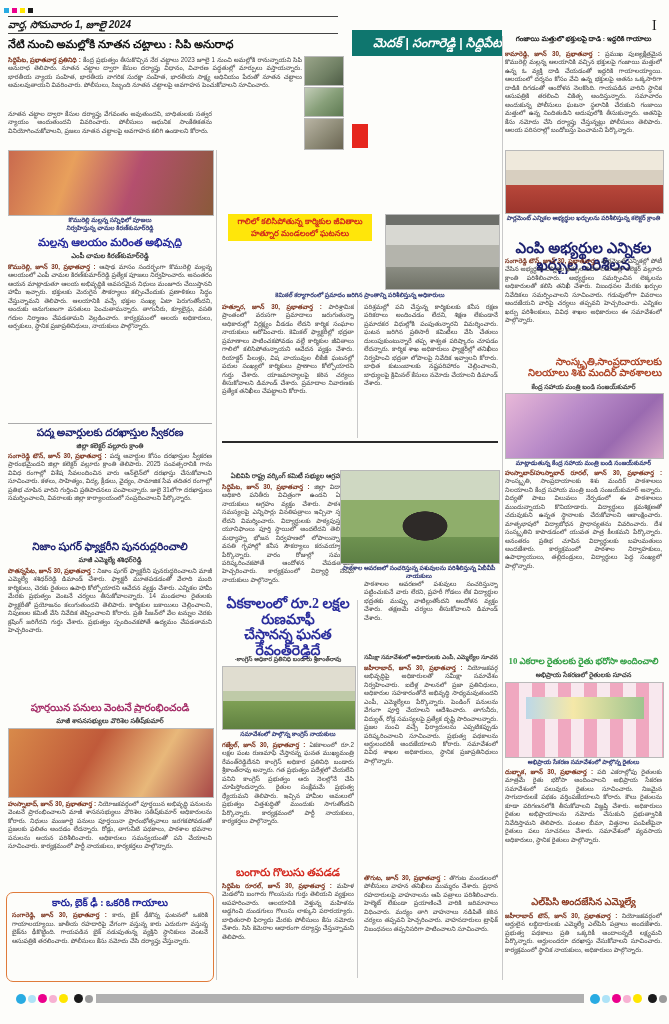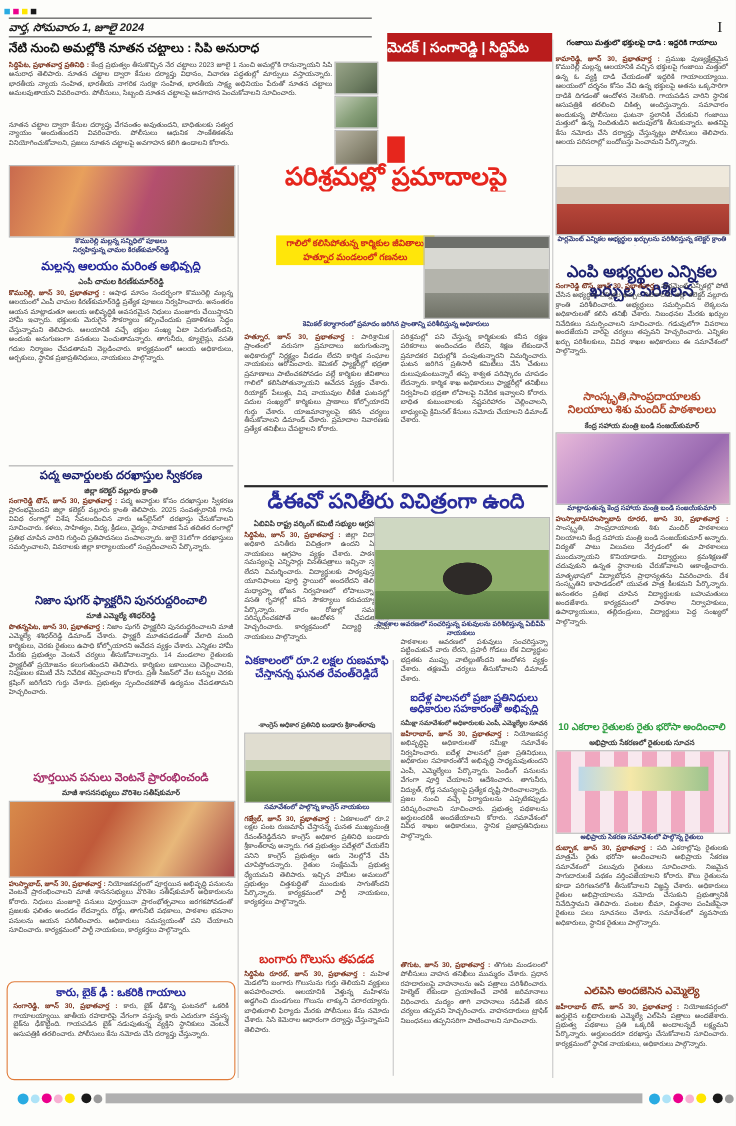--- a/index.html
+++ b/index.html
@@ -4,28 +4,28 @@
 <style>
   html,body{margin:0;padding:0;background:#e9e9e9;}
   #page{position:relative;width:669px;height:1024px;background:#fdfdfa;margin:0 auto;
         font-family:"Liberation Sans","DejaVu Sans",sans-serif;overflow:hidden;}
   .abs{position:absolute;}
   .rule{background:#444;}
   .vrule{background:#c9c9c9;width:1px;}
   .body{font-size:6.3px;line-height:1.34;text-align:justify;color:#3b3b3b;margin:0;overflow:hidden;}
   .dl{font-weight:bold;color:#78301a;}
   .cap{font-size:6.1px;font-weight:bold;color:#2b3470;text-align:center;line-height:1.25;overflow:hidden;}
-  .hl{font-weight:bold;text-align:center;line-height:1.12;overflow:hidden;}
+  .hl{font-weight:bold;text-align:center;line-height:1.12;overflow:hidden;font-family:Liberation Serif, serif;}
   .sub{font-weight:bold;text-align:center;color:#3a3a3a;overflow:hidden;}
   .photo{overflow:hidden;border:0.5px solid #b9b9b9;}
   .dot{border-radius:50%;display:inline-block;}
   .kicker{background:#ffe60a;color:#d3261d;font-weight:bold;text-align:center;
           font-size:8.1px;line-height:1.45;padding:2px 1px;}
   .datebar{font-weight:bold;font-size:10px;color:#1c1c1c;}
-  .mast-red{background:#b91c1c;color:#fff;font-weight:bold;text-align:left;}
+  .mast-red{background:#0f766e;color:#fff;font-weight:bold;text-align:right;font-style:italic;}
   .logo{color:#23279b;font-weight:800;text-align:center;}
 </style>
 </head>
 <body>
 
 <div id="page">
 
   <div class="abs" style="left:4px;top:8px;">
     <span class="abs" style="left:0;width:5px;height:5px;background:#29abe2;"></span>
     <span class="abs" style="left:8px;width:5px;height:5px;background:#ec008c;"></span>
@@ -51,25 +51,24 @@
 
   <div class="abs hl" style="left:505px;top:36px;width:157px;font-size:7px;color:#141414;white-space:nowrap;">గంజాయి మత్తులో భక్తులపై దాడి : ఇద్దరికి గాయాలు</div>
   <p class="abs body" style="left:505px;top:50px;width:157px;height:98px;"><span class="dl">కామారెడ్డి, జూన్ 30, ప్రభాతవార్త :</span> <span>ప్రముఖ పుణ్యక్షేత్రమైన కొమురెల్లి మల్లన్న ఆలయానికి వచ్చిన భక్తులపై గంజాయి మత్తులో ఉన్న ఓ వ్యక్తి దాడి చేయడంతో ఇద్దరికి గాయాలయ్యాయి. ఆలయంలో దర్శనం కోసం వేచి ఉన్న భక్తులపై అతను ఒక్కసారిగా దాడికి దిగడంతో ఆందోళన నెలకొంది. గాయపడిన వారిని స్థానిక ఆసుపత్రికి తరలించి చికిత్స అందిస్తున్నారు. సమాచారం అందుకున్న పోలీసులు ఘటనా స్థలానికి చేరుకుని గంజాయి మత్తులో ఉన్న నిందితుడిని అదుపులోకి తీసుకున్నారు. అతనిపై కేసు నమోదు చేసి దర్యాప్తు చేస్తున్నట్లు పోలీసులు తెలిపారు. ఆలయ పరిసరాల్లో బందోబస్తు పెంచామని పేర్కొన్నారు.</span></p>
 
   <div class="abs vrule" style="left:216px;top:150px;height:830px;"></div>
   <div class="abs vrule" style="left:502px;top:36px;height:944px;"></div>
   <div class="abs vrule" style="left:357px;top:300px;height:138px;"></div>
   <div class="abs vrule" style="left:357px;top:600px;height:378px;"></div>
 
   <div class="abs hl" style="left:222px;top:148px;width:276px;font-size:23px;color:#e6261d;">
-    <div>పరిశ్రమల్లో ప్రమాదాలపై</div>
   </div>
-  <div class="abs kicker" style="left:228px;top:214px;width:142px;margin-left:23px;">
+  <div class="abs kicker" style="left:228px;top:214px;width:142px;">
     <div>గాలిలో కలిసిపోతున్న కార్మికుల జీవితాలు</div>
-    <div>హత్నూర మండలంలో గణనలు</div>
+    <div>హత్నూర మండలంలో ఘటనలు</div>
   </div>
   <div class="abs photo" style="left:385px;top:214px;width:113px;height:74px;background:linear-gradient(180deg,#6d6f6a 0 14%,#d8d8d2 14% 40%,#b4b4ac 40% 70%,#8c8e84 70%,#6f7166);"></div>
   <div class="abs cap" style="left:222px;top:291px;width:276px;height:9px;">కెమికల్ కర్మాగారంలో ప్రమాదం జరిగిన ప్రాంతాన్ని పరిశీలిస్తున్న అధికారులు</div>
   <p class="abs body" style="left:222px;top:303px;width:132px;height:135px;"><span class="dl">హత్నూర, జూన్ 30, ప్రభాతవార్త :</span> <span>పారిశ్రామిక ప్రాంతంలో వరుసగా ప్రమాదాలు జరుగుతున్నా అధికారుల్లో నిర్లక్ష్యం వీడడం లేదని కార్మిక సంఘాల నాయకులు ఆరోపించారు. కెమికల్ ఫ్యాక్టరీల్లో భద్రతా ప్రమాణాలు పాటించకపోవడం వల్లే కార్మికుల జీవితాలు గాలిలో కలిసిపోతున్నాయని ఆవేదన వ్యక్తం చేశారు. రియాక్టర్ పేలుళ్లు, విష వాయువుల లీకేజీ ఘటనల్లో పదుల సంఖ్యలో కార్మికులు ప్రాణాలు కోల్పోయారని గుర్తు చేశారు. యాజమాన్యాలపై కఠిన చర్యలు తీసుకోవాలని డిమాండ్ చేశారు. ప్రమాదాల నివారణకు ప్రత్యేక తనిఖీలు చేపట్టాలని కోరారు.</span></p>
   <p class="abs body" style="left:364px;top:303px;width:134px;height:135px;"><span>పరిశ్రమల్లో పని చేస్తున్న కార్మికులకు కనీస రక్షణ పరికరాలు అందించడం లేదని, శిక్షణ లేకుండానే ప్రమాదకర విధుల్లోకి పంపుతున్నారని విమర్శించారు. ఘటన జరిగిన ప్రతిసారీ కమిటీలు వేసి చేతులు దులుపుకుంటున్నారే తప్ప శాశ్వత పరిష్కారం చూపడం లేదన్నారు. కార్మిక శాఖ అధికారులు ఫ్యాక్టరీల్లో తనిఖీలు నిర్వహించి భద్రతా లోపాలపై నివేదిక ఇవ్వాలని కోరారు. బాధిత కుటుంబాలకు నష్టపరిహారం చెల్లించాలని, బాధ్యులపై క్రిమినల్ కేసులు నమోదు చేయాలని డిమాండ్ చేశారు.</span></p>
 
   <div class="abs photo" style="left:8px;top:150px;width:204px;height:64px;background:linear-gradient(110deg,#c96a4e,#e8a05c 30%,#b44f6e 60%,#8a5a3a);"></div>
   <div class="abs cap" style="left:8px;top:216px;width:204px;height:17px;">
     <div>కొమురెల్లి మల్లన్న సన్నిధిలో పూజలు</div>
     <div>నిర్వహిస్తున్న చామల కిరణ్‌కుమార్‌రెడ్డి</div>
@@ -91,56 +90,51 @@
   <div class="abs sub" style="left:8px;top:717px;width:204px;font-size:6.6px;">మాజీ శాసనసభ్యులు వొరిశెల సతీష్‌కుమార్</div>
   <div class="abs photo" style="left:8px;top:728px;width:204px;height:68px;background:linear-gradient(120deg,#d88a4a,#c05a3a 40%,#e8b87a 70%,#a84848);"></div>
   <p class="abs body" style="left:8px;top:800px;width:204px;height:88px;"><span class="dl">హుస్నాబాద్, జూన్ 30, ప్రభాతవార్త :</span> <span>నియోజకవర్గంలో పూర్తయిన అభివృద్ధి పనులను వెంటనే ప్రారంభించాలని మాజీ శాసనసభ్యులు వొరిశెల సతీష్‌కుమార్ అధికారులను కోరారు. నిధులు మంజూరై పనులు పూర్తయినా ప్రారంభోత్సవాలు జరగకపోవడంతో ప్రజలకు ఫలితం అందడం లేదన్నారు. రోడ్లు, తాగునీటి పథకాలు, పాఠశాల భవనాల పనులను ఆయన పరిశీలించారు. అధికారులు సమన్వయంతో పని చేయాలని సూచించారు. కార్యక్రమంలో పార్టీ నాయకులు, కార్యకర్తలు పాల్గొన్నారు.</span></p>
 
   <div class="abs" style="left:6px;top:892px;width:206px;height:88px;border:1.5px solid #e07b3a;border-radius:7px;">
     <div class="hl" style="margin-top:4px;font-size:10px;color:#23279b;">కారు, బైక్ ఢీ : ఒకరికి గాయాలు</div>
     <p class="body" style="margin:3px 5px 0 5px;height:62px;"><span class="dl">సంగారెడ్డి, జూన్ 30, ప్రభాతవార్త :</span> <span>కారు, బైక్ ఢీకొన్న ఘటనలో ఒకరికి గాయాలయ్యాయి. జాతీయ రహదారిపై వేగంగా వస్తున్న కారు ఎదురుగా వస్తున్న బైక్‌ను ఢీకొట్టింది. గాయపడిన బైక్ నడుపుతున్న వ్యక్తిని స్థానికులు వెంటనే ఆసుపత్రికి తరలించారు. పోలీసులు కేసు నమోదు చేసి దర్యాప్తు చేస్తున్నారు.</span></p>
   </div>
 
   <div class="abs" style="left:222px;top:441px;width:276px;height:2px;background:#2a2a2a;"></div>
-  <div class="abs hl" style="left:222px;top:446px;width:276px;font-size:19px;color:#2a2d9c;">డీఈవో పనితీరు విచిత్రంగా ఉంది</div>
   <div class="abs sub" style="left:222px;top:472px;width:132px;font-size:6.6px;">ఏబివిపి రాష్ట్ర వర్కింగ్ కమిటీ సభ్యుల ఆగ్రహం</div>
   <p class="abs body" style="left:222px;top:483px;width:132px;height:140px;"><span class="dl">సిద్దిపేట, జూన్ 30, ప్రభాతవార్త :</span> <span>జిల్లా విద్యాశాఖ అధికారి పనితీరు విచిత్రంగా ఉందని ఏబీవీపీ నాయకులు ఆగ్రహం వ్యక్తం చేశారు. పాఠశాలల్లో సమస్యలపై ఎన్నిసార్లు వినతిపత్రాలు ఇచ్చినా స్పందన లేదని విమర్శించారు. విద్యార్థులకు పాఠ్యపుస్తకాలు, యూనిఫాంలు పూర్తి స్థాయిలో అందలేదని తెలిపారు. మధ్యాహ్న భోజన నిర్వహణలో లోపాలున్నాయని, వసతి గృహాల్లో కనీస సౌకర్యాలు కరువయ్యాయని పేర్కొన్నారు. వారం రోజుల్లో సమస్యలు పరిష్కరించకపోతే ఆందోళన చేపడతామని హెచ్చరించారు. కార్యక్రమంలో విద్యార్థి సంఘ నాయకులు పాల్గొన్నారు.</span></p>
   <div class="abs photo" style="left:340px;top:470px;width:158px;height:92px;background:linear-gradient(180deg,#cfd8c2 0 32%,#8fae6b 32% 72%,#6e9250 72%,#5d7f45);">
     <div style="position:absolute;left:58px;top:38px;width:52px;height:34px;background:radial-gradient(ellipse at center,#2e2a28 0 60%,transparent 62%);"></div>
   </div>
   <div class="abs cap" style="left:340px;top:564px;width:158px;height:14px;">పాఠశాల ఆవరణలో సంచరిస్తున్న పశువులను పరిశీలిస్తున్న ఏబీవీపీ నాయకులు</div>
   <p class="abs body" style="left:364px;top:580px;width:134px;height:46px;"><span>పాఠశాలల ఆవరణలో పశువులు సంచరిస్తున్నా పట్టించుకునే వారు లేరని, ప్రహరీ గోడలు లేక విద్యార్థుల భద్రతకు ముప్పు వాటిల్లుతోందని ఆందోళన వ్యక్తం చేశారు. తక్షణమే చర్యలు తీసుకోవాలని డిమాండ్ చేశారు.</span></p>
 
-  <div class="abs hl" style="left:222px;top:596px;width:132px;font-size:10px;color:#2a2d9c;">
+  <div class="abs hl" style="left:222px;top:596px;width:132px;font-size:14px;color:#2a2d9c;">
     <div>ఏకకాలంలో రూ.2 లక్షల రుణమాఫీ</div>
     <div>చేస్తానన్న ఘనత రేవంత్‌రెడ్డిదే</div>
   </div>
   <div class="abs sub" style="left:222px;top:656px;width:132px;font-size:6px;">-కాంగ్రెస్ అధికార ప్రతినిధి బండారు శ్రీకాంత్‌రావు</div>
   <div class="abs photo" style="left:222px;top:666px;width:132px;height:62px;background:linear-gradient(180deg,#e0ddd0 0 38%,#bfcaa8 38% 55%,#7fa055 55%,#5f8040);"></div>
   <div class="abs cap" style="left:222px;top:730px;width:132px;height:8px;">సమావేశంలో పాల్గొన్న కాంగ్రెస్ నాయకులు</div>
   <p class="abs body" style="left:222px;top:741px;width:132px;height:120px;"><span class="dl">గజ్వేల్, జూన్ 30, ప్రభాతవార్త :</span> <span>ఏకకాలంలో రూ.2 లక్షల పంట రుణమాఫీ చేస్తానన్న ఘనత ముఖ్యమంత్రి రేవంత్‌రెడ్డిదేనని కాంగ్రెస్ అధికార ప్రతినిధి బండారు శ్రీకాంత్‌రావు అన్నారు. గత ప్రభుత్వం పదేళ్లలో చేయలేని పనిని కాంగ్రెస్ ప్రభుత్వం ఆరు నెలల్లోనే చేసి చూపిస్తోందన్నారు. రైతుల సంక్షేమమే ప్రభుత్వ ధ్యేయమని తెలిపారు. ఇచ్చిన హామీల అమలులో ప్రభుత్వం చిత్తశుద్ధితో ముందుకు సాగుతోందని పేర్కొన్నారు. కార్యక్రమంలో పార్టీ నాయకులు, కార్యకర్తలు పాల్గొన్నారు.</span></p>
 
   <div class="abs hl" style="left:222px;top:866px;width:132px;font-size:11px;color:#d42a20;">బంగారు గొలుసు తపడడ</div>
   <p class="abs body" style="left:222px;top:882px;width:132px;height:96px;"><span class="dl">సిద్దిపేట రూరల్, జూన్ 30, ప్రభాతవార్త :</span> <span>మహిళ మెడలోని బంగారు గొలుసును గుర్తు తెలియని వ్యక్తులు అపహరించారు. ఆలయానికి వెళ్తున్న మహిళను అడ్డగించి దుండగులు గొలుసు లాక్కుని పరారయ్యారు. బాధితురాలి ఫిర్యాదు మేరకు పోలీసులు కేసు నమోదు చేశారు. సిసి కెమెరాల ఆధారంగా దర్యాప్తు చేస్తున్నామని తెలిపారు.</span></p>
 
-  <div class="abs hl" style="left:364px;top:629px;width:134px;font-size:9.3px;color:#2a2d9c;">
-    <div>ఐదేళ్ల పాలనలో ప్రజా ప్రతినిధులు</div>
-    <div>అధికారుల సహకారంతో అభివృద్ధి</div>
-  </div>
   <div class="abs sub" style="left:364px;top:654px;width:134px;font-size:5.9px;">సమీక్షా సమావేశంలో అధికారులకు ఎంపీ, ఎమ్మెల్యేల సూచన</div>
   <p class="abs body" style="left:364px;top:664px;width:134px;height:192px;"><span class="dl">జహీరాబాద్, జూన్ 30, ప్రభాతవార్త :</span> <span>నియోజకవర్గ అభివృద్ధిపై అధికారులతో సమీక్షా సమావేశం నిర్వహించారు. ఐదేళ్ల పాలనలో ప్రజా ప్రతినిధులు, అధికారుల సహకారంతోనే అభివృద్ధి సాధ్యమవుతుందని ఎంపీ, ఎమ్మెల్యేలు పేర్కొన్నారు. పెండింగ్ పనులను వేగంగా పూర్తి చేయాలని ఆదేశించారు. తాగునీరు, విద్యుత్, రోడ్ల సమస్యలపై ప్రత్యేక దృష్టి సారించాలన్నారు. ప్రజల నుంచి వచ్చే ఫిర్యాదులను ఎప్పటికప్పుడు పరిష్కరించాలని సూచించారు. ప్రభుత్వ పథకాలను అర్హులందరికీ అందజేయాలని కోరారు. సమావేశంలో వివిధ శాఖల అధికారులు, స్థానిక ప్రజాప్రతినిధులు పాల్గొన్నారు.</span></p>
 
   <p class="abs body" style="left:364px;top:874px;width:134px;height:104px;"><span class="dl">తొగుట, జూన్ 30, ప్రభాతవార్త :</span> <span>తొగుట మండలంలో పోలీసులు వాహన తనిఖీలు ముమ్మరం చేశారు. ప్రధాన రహదారులపై వాహనాలను ఆపి పత్రాలు పరిశీలించారు. హెల్మెట్ లేకుండా ప్రయాణించే వారికి జరిమానాలు విధించారు. మద్యం తాగి వాహనాలు నడిపితే కఠిన చర్యలు తప్పవని హెచ్చరించారు. వాహనదారులు ట్రాఫిక్ నిబంధనలు తప్పనిసరిగా పాటించాలని సూచించారు.</span></p>
 
   <div class="abs photo" style="left:505px;top:150px;width:157px;height:62px;background:linear-gradient(180deg,#efe9dc 0 30%,#d8cfc0 30% 55%,#b8473a 55%,#9c352c);"></div>
   <div class="abs cap" style="left:505px;top:214px;width:157px;height:9px;">పార్లమెంట్ ఎన్నికల అభ్యర్థుల ఖర్చులను పరిశీలిస్తున్న కలెక్టర్ క్రాంతి వల్లూరు</div>
   <div class="abs hl" style="left:505px;top:240px;width:157px;font-size:15px;color:#1d2270;">ఎంపి అభ్యర్థుల ఎన్నికల ఖర్చుల పరిశీలన</div>
   <p class="abs body" style="left:505px;top:257px;width:157px;height:94px;"><span class="dl">సంగారెడ్డి టౌన్, జూన్ 30, ప్రభాతవార్త :</span> <span>పార్లమెంట్ ఎన్నికల్లో పోటీ చేసిన అభ్యర్థుల ఎన్నికల ఖర్చుల వివరాలను జిల్లా కలెక్టర్ వల్లూరు క్రాంతి పరిశీలించారు. అభ్యర్థులు సమర్పించిన లెక్కలను అధికారులతో కలిసి తనిఖీ చేశారు. నిబంధనల మేరకు ఖర్చుల నివేదికలు సమర్పించాలని సూచించారు. గడువులోగా వివరాలు అందజేయని వారిపై చర్యలు తప్పవని హెచ్చరించారు. ఎన్నికల ఖర్చు పరిశీలకులు, వివిధ శాఖల అధికారులు ఈ సమావేశంలో పాల్గొన్నారు.</span></p>
 
-  <div class="abs hl" style="left:505px;top:356px;width:157px;font-size:10px;color:#b0482a;">
+  <div class="abs hl" style="left:505px;top:356px;width:157px;font-size:10px;color:#b0482a;text-align:right;">
     <div>సాంస్కృతి,సాంప్రదాయాలకు</div>
     <div>నిలయాలు శిశు మందిర్ పాఠశాలలు</div>
   </div>
   <div class="abs sub" style="left:505px;top:383px;width:157px;font-size:6.4px;">కేంద్ర సహాయ మంత్రి బండి సంజయ్‌కుమార్</div>
   <div class="abs photo" style="left:505px;top:393px;width:157px;height:64px;background:linear-gradient(135deg,#e8b8d8,#b88ac8 40%,#9a6ab0 70%,#d8a8c8);"></div>
   <div class="abs cap" style="left:505px;top:459px;width:157px;height:8px;">మాట్లాడుతున్న కేంద్ర సహాయ మంత్రి బండి సంజయ్‌కుమార్</div>
   <p class="abs body" style="left:505px;top:469px;width:157px;height:184px;"><span class="dl">హుస్నాబాద్/హుస్నాబాద్ రూరల్, జూన్ 30, ప్రభాతవార్త :</span> <span>సాంస్కృతి, సాంప్రదాయాలకు శిశు మందిర్ పాఠశాలలు నిలయాలని కేంద్ర సహాయ మంత్రి బండి సంజయ్‌కుమార్ అన్నారు. విద్యతో పాటు విలువలు నేర్పడంలో ఈ పాఠశాలలు ముందున్నాయని కొనియాడారు. విద్యార్థులు క్రమశిక్షణతో చదువుకుని ఉన్నత స్థానాలకు చేరుకోవాలని ఆకాంక్షించారు. మాతృభాషలో విద్యాబోధన ప్రాధాన్యతను వివరించారు. దేశ సంస్కృతిని కాపాడడంలో యువత పాత్ర కీలకమని పేర్కొన్నారు. అనంతరం ప్రతిభ చూపిన విద్యార్థులకు బహుమతులు అందజేశారు. కార్యక్రమంలో పాఠశాల నిర్వాహకులు, ఉపాధ్యాయులు, తల్లిదండ్రులు, విద్యార్థులు పెద్ద సంఖ్యలో పాల్గొన్నారు.</span></p>
 
   <div class="abs hl" style="left:505px;top:657px;width:157px;font-size:8.8px;color:#2f9e41;">10 ఎకరాల రైతులకు రైతు భరోసా అందించాలి</div>
   <div class="abs sub" style="left:505px;top:671px;width:157px;font-size:6.6px;">అభిప్రాయ సేకరణలో రైతులకు సూచన</div>

